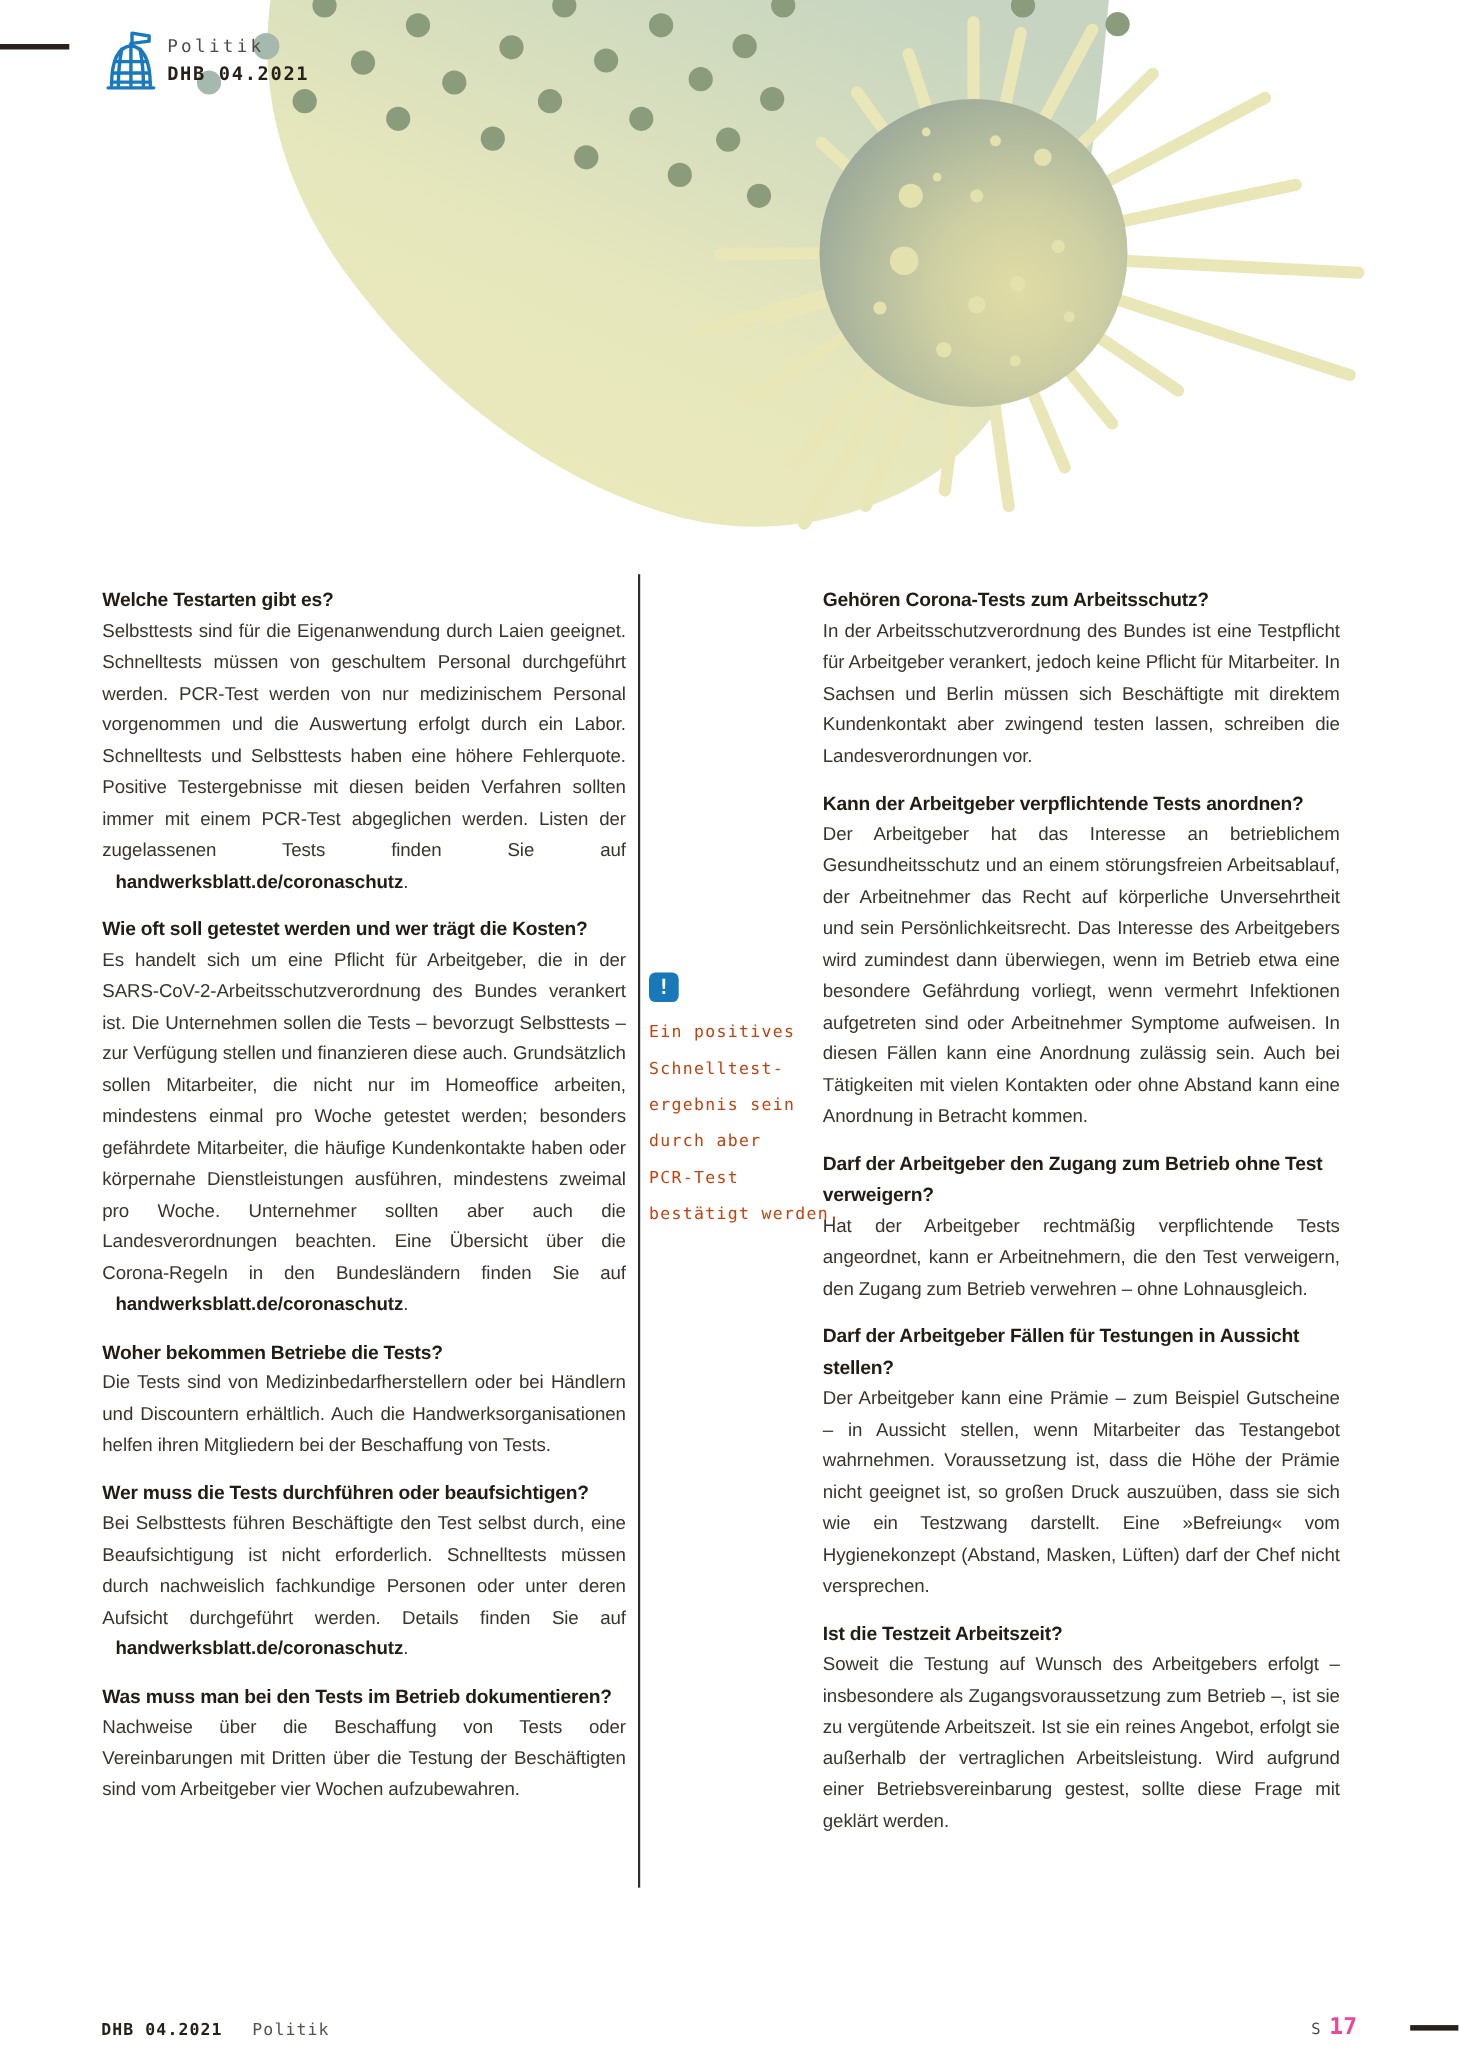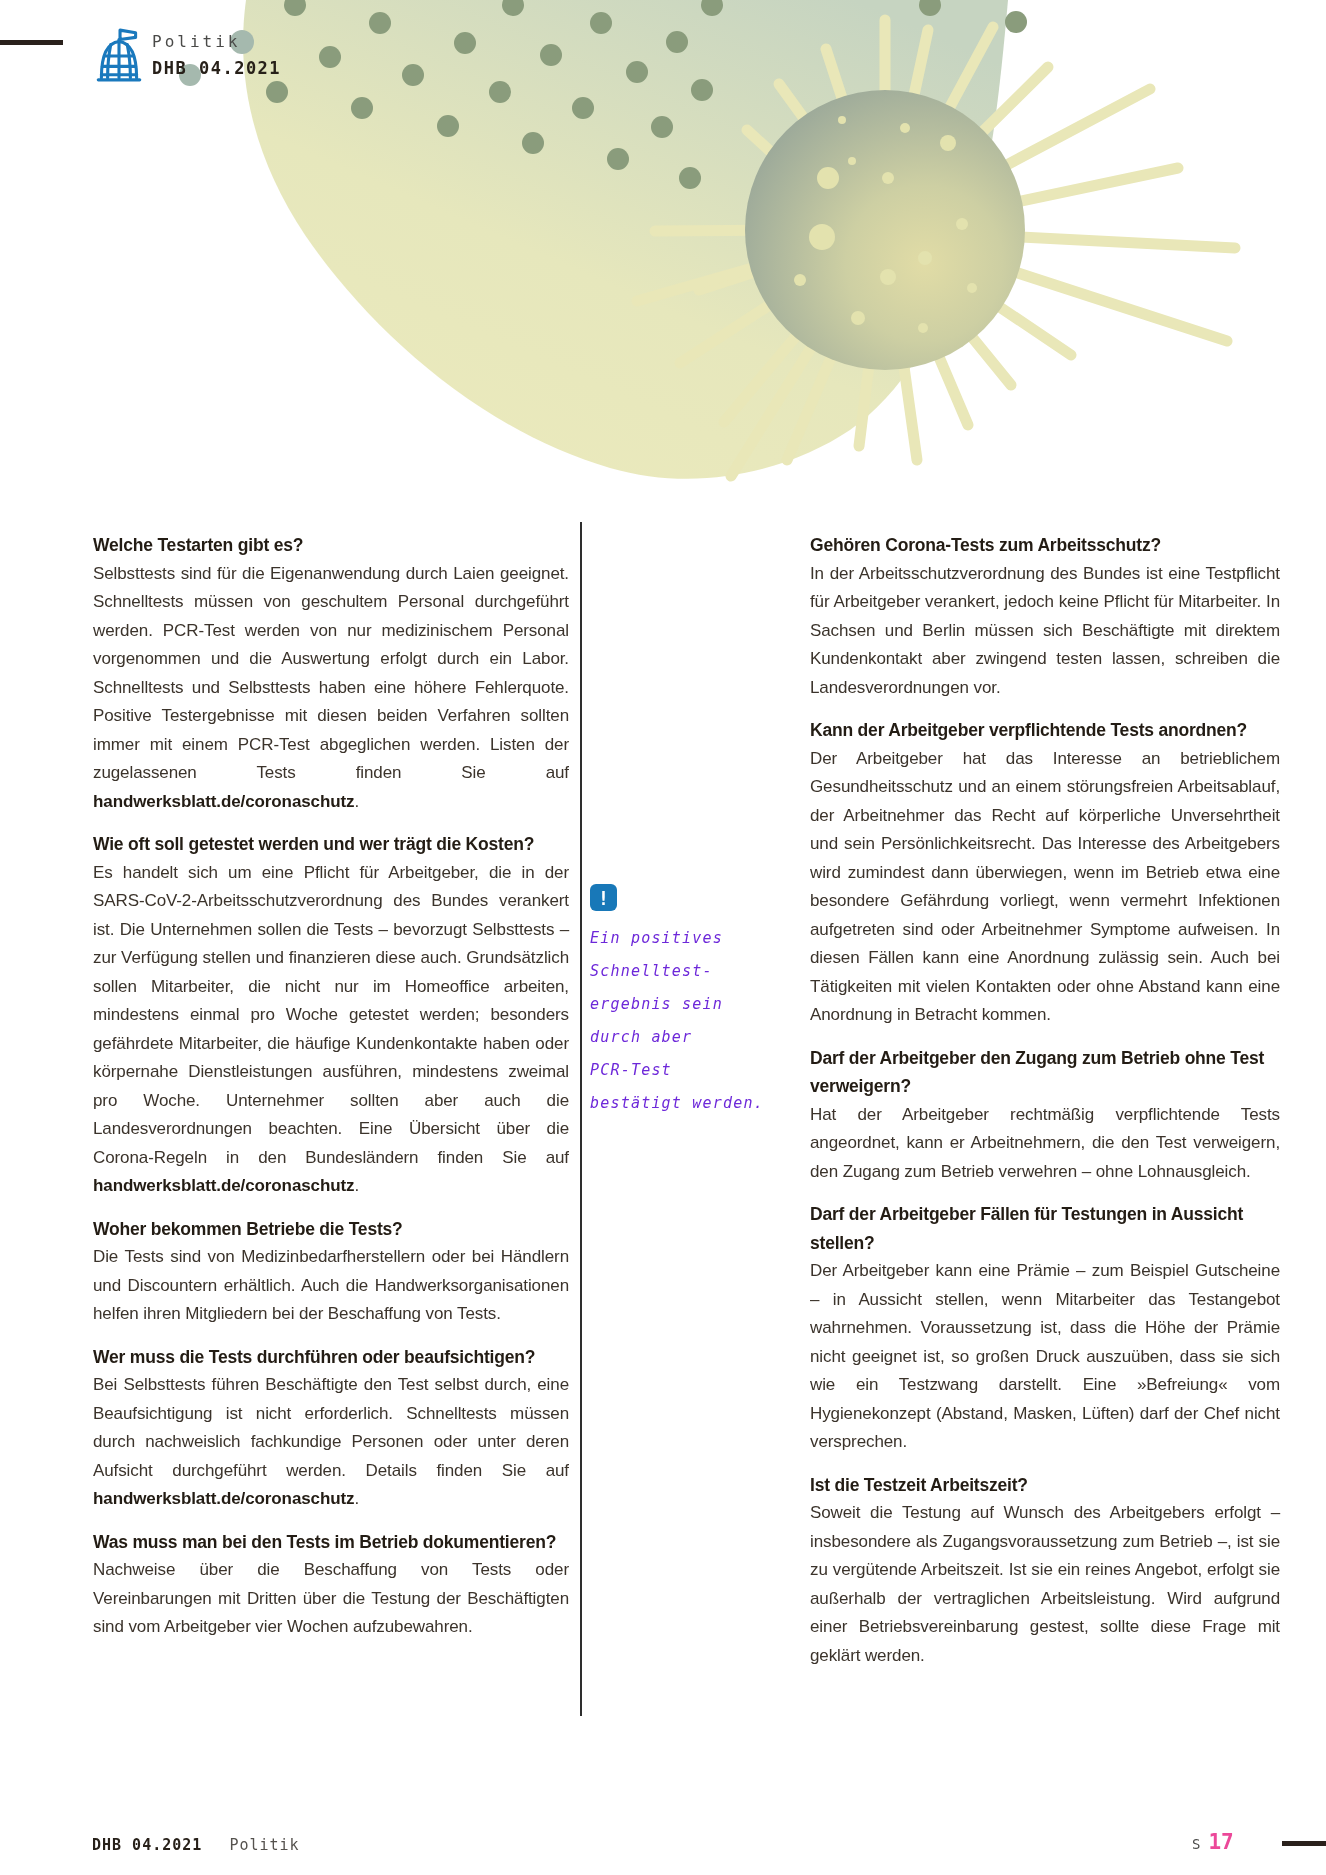--- a/index.html
+++ b/index.html
@@ -15,41 +15,41 @@
     font-family:"DejaVu Sans Mono",monospace;font-size:16px;letter-spacing:3px;
     color:#4a4a48;padding-top:6px;
   }
   .brand-issue{
     font-family:"DejaVu Sans Mono",monospace;font-size:17px;font-weight:bold;
     letter-spacing:1.5px;color:#272019;margin-top:7px;
   }
   .columns{position:absolute;top:0;left:0;z-index:2;width:1326px;height:1875px;border-radius:10px;}
   .col{position:absolute;top:531px;}
   .col-left{left:93px;width:476px;}
-  .col-right{left:810px;width:470px;}
+  .col-right{left:748px;width:470px;}
   .question{
     font-size:17.5px;line-height:28.5px;margin:0;font-weight:bold;
     color:#231c14;letter-spacing:-0.2px;
   }
   .answer{
     font-size:17px;line-height:28.5px;margin:0 0 14px 0;color:#3b332b;
     text-align:justify;letter-spacing:-0.1px;
   }
-  .answer .b-link{font-weight:bold;color:#231c14;}
+  .answer .b-link{font-weight:bold;color:#231c14;margin-left:12px;}
   .divider{position:absolute;left:580px;top:522px;width:1.6px;height:1194px;background:#2e2e2e;}
   .pullquote{position:absolute;left:590px;top:884px;width:200px;}
   .pq-icon{
     width:27px;height:27px;border-radius:6px;background:#1878b8;
     display:flex;align-items:center;justify-content:center;
     color:#ffffff;font-weight:bold;font-size:19px;font-family:"DejaVu Sans Mono",monospace;
     margin-bottom:11px;
   }
   .pq-lines{
     font-family:"DejaVu Sans Mono",monospace;font-size:15px;letter-spacing:1.2px;
-    color:#6d28d9;line-height:33px;font-style:italic;
+    color:#c2410c;line-height:33px;
   }
   .footer{position:absolute;left:0;top:1828px;width:1326px;height:40px;z-index:3;}
   .footer-left{
     position:absolute;left:92px;top:8px;
     font-family:"DejaVu Sans Mono",monospace;font-size:15px;color:#272019;
   }
   .footer-issue{font-weight:bold;letter-spacing:1px;color:#272019;}
   .footer-section{letter-spacing:1px;color:#55524e;margin-left:18px;font-weight:normal;}
   .footer-right{position:absolute;left:1192px;top:2px;display:flex;align-items:baseline;}
   .page-label{font-family:"DejaVu Sans Mono",monospace;font-size:14px;color:#4a4a48;letter-spacing:1px;}

